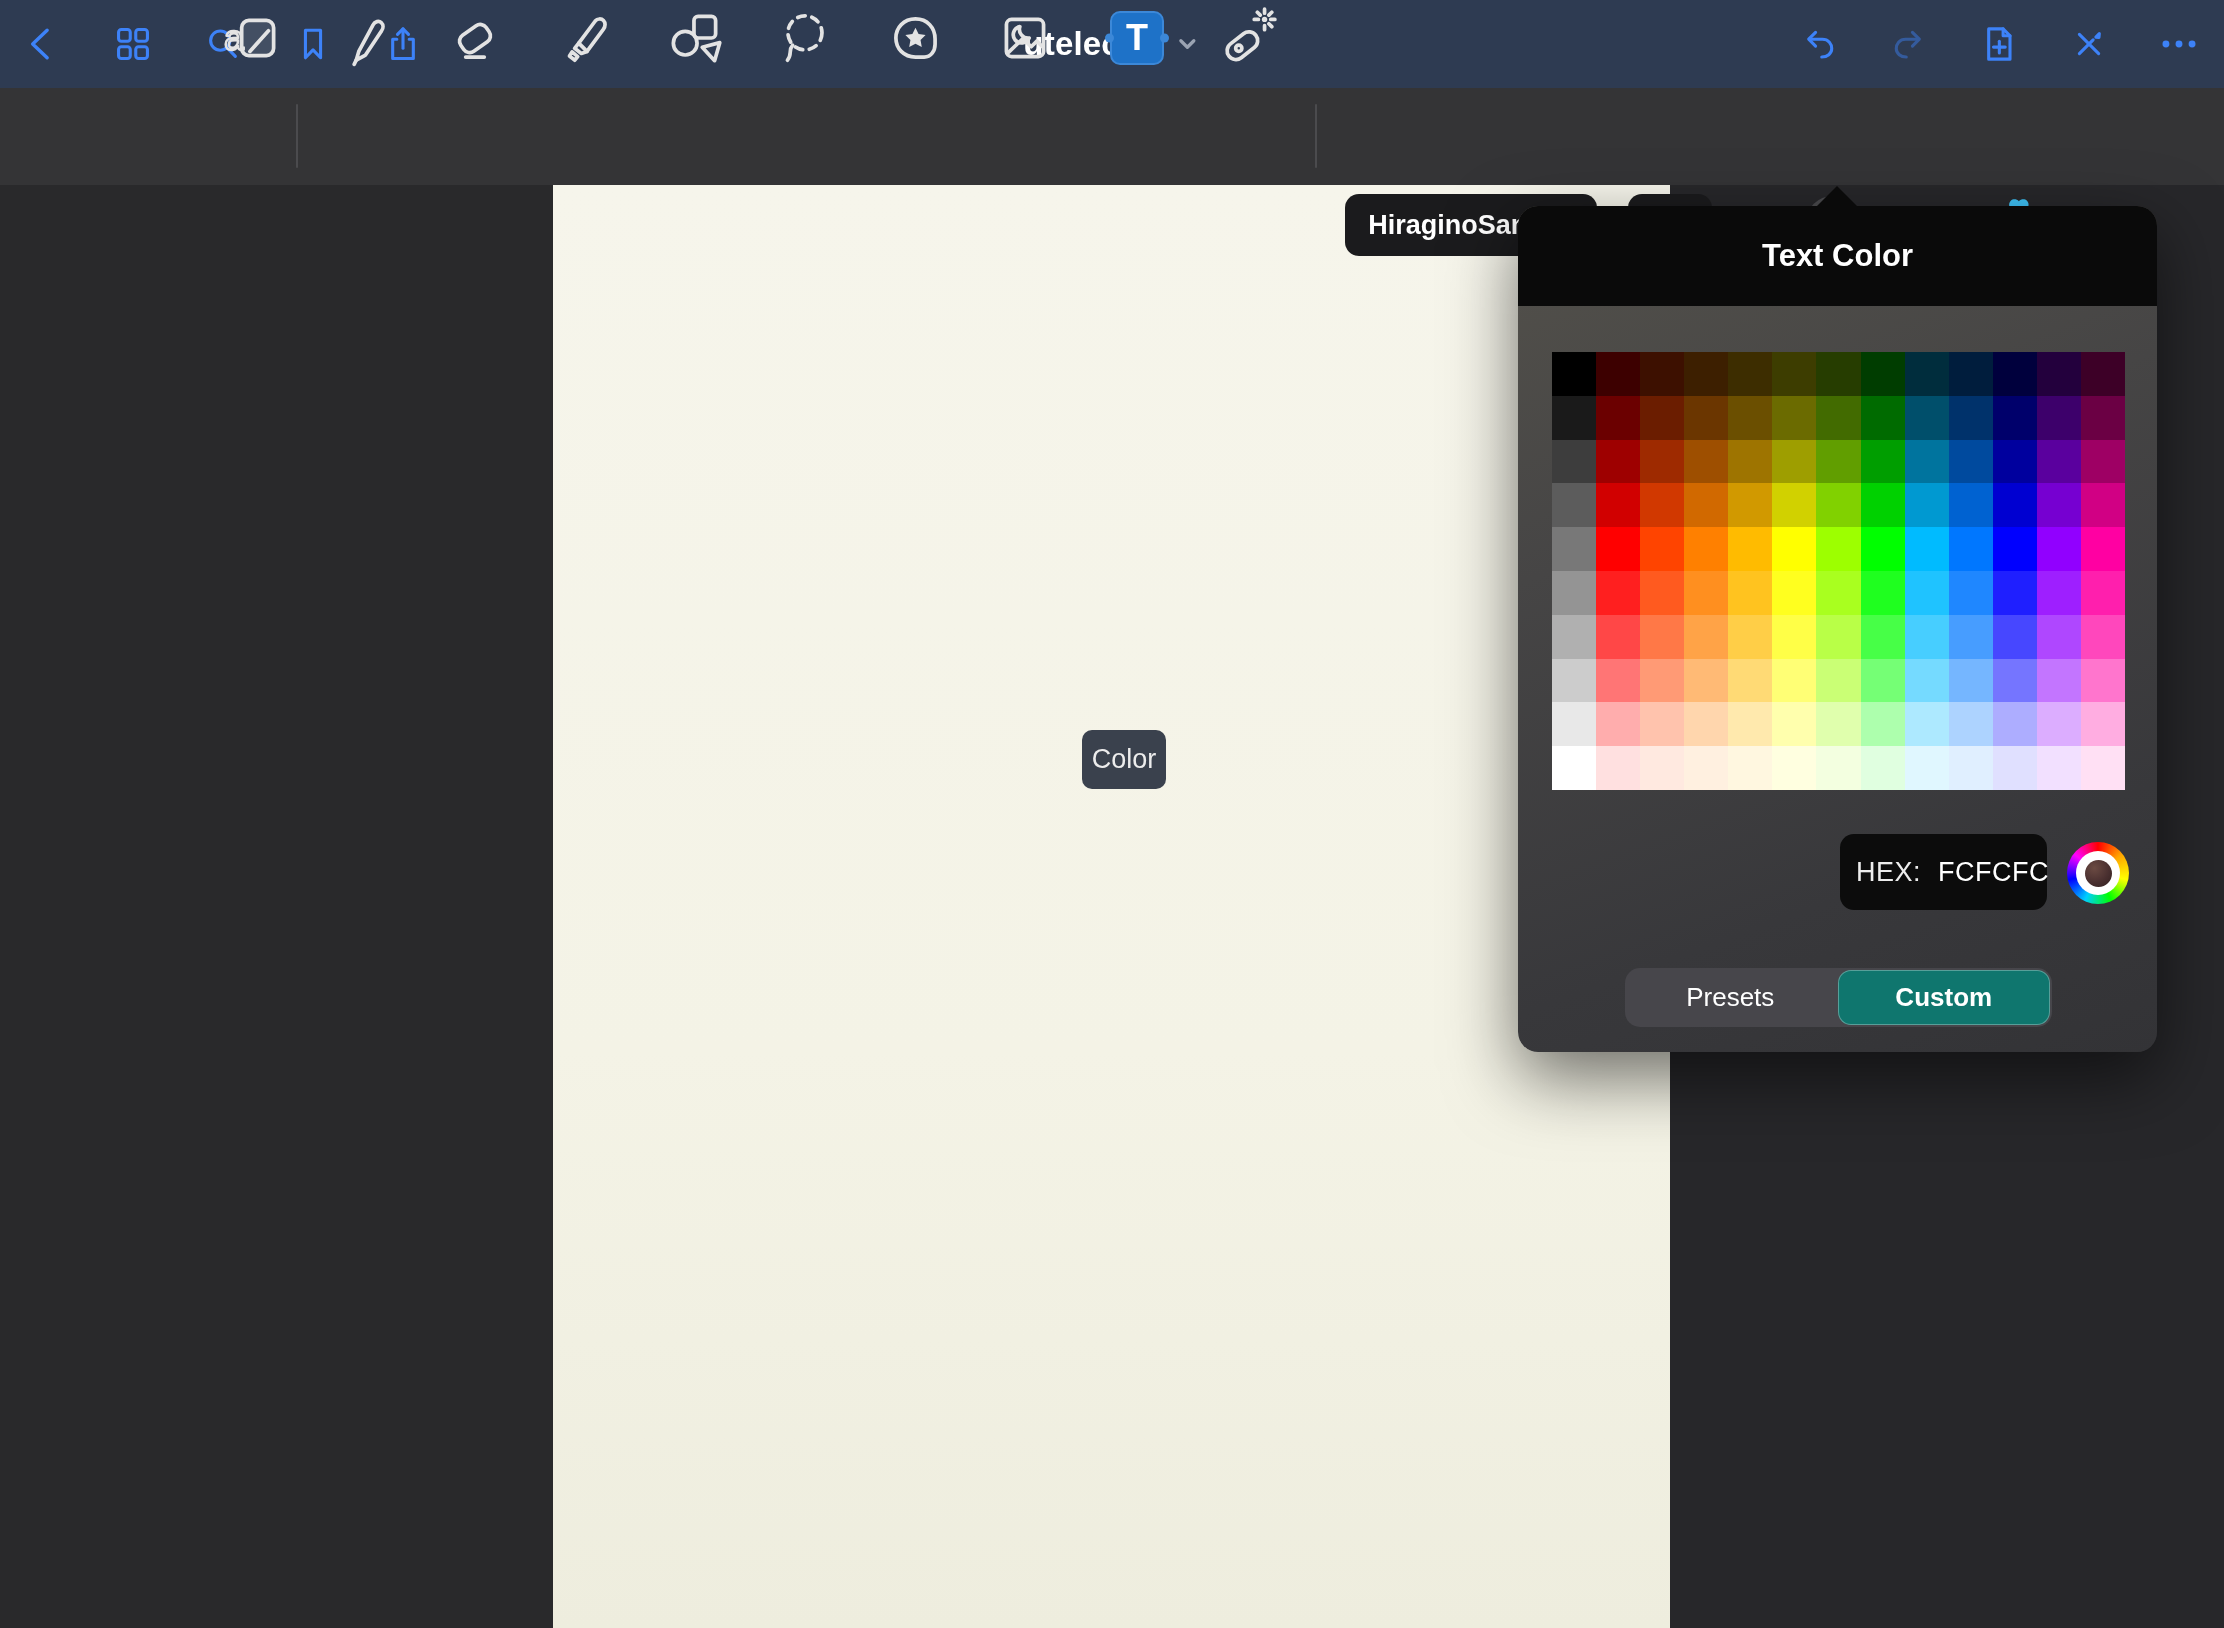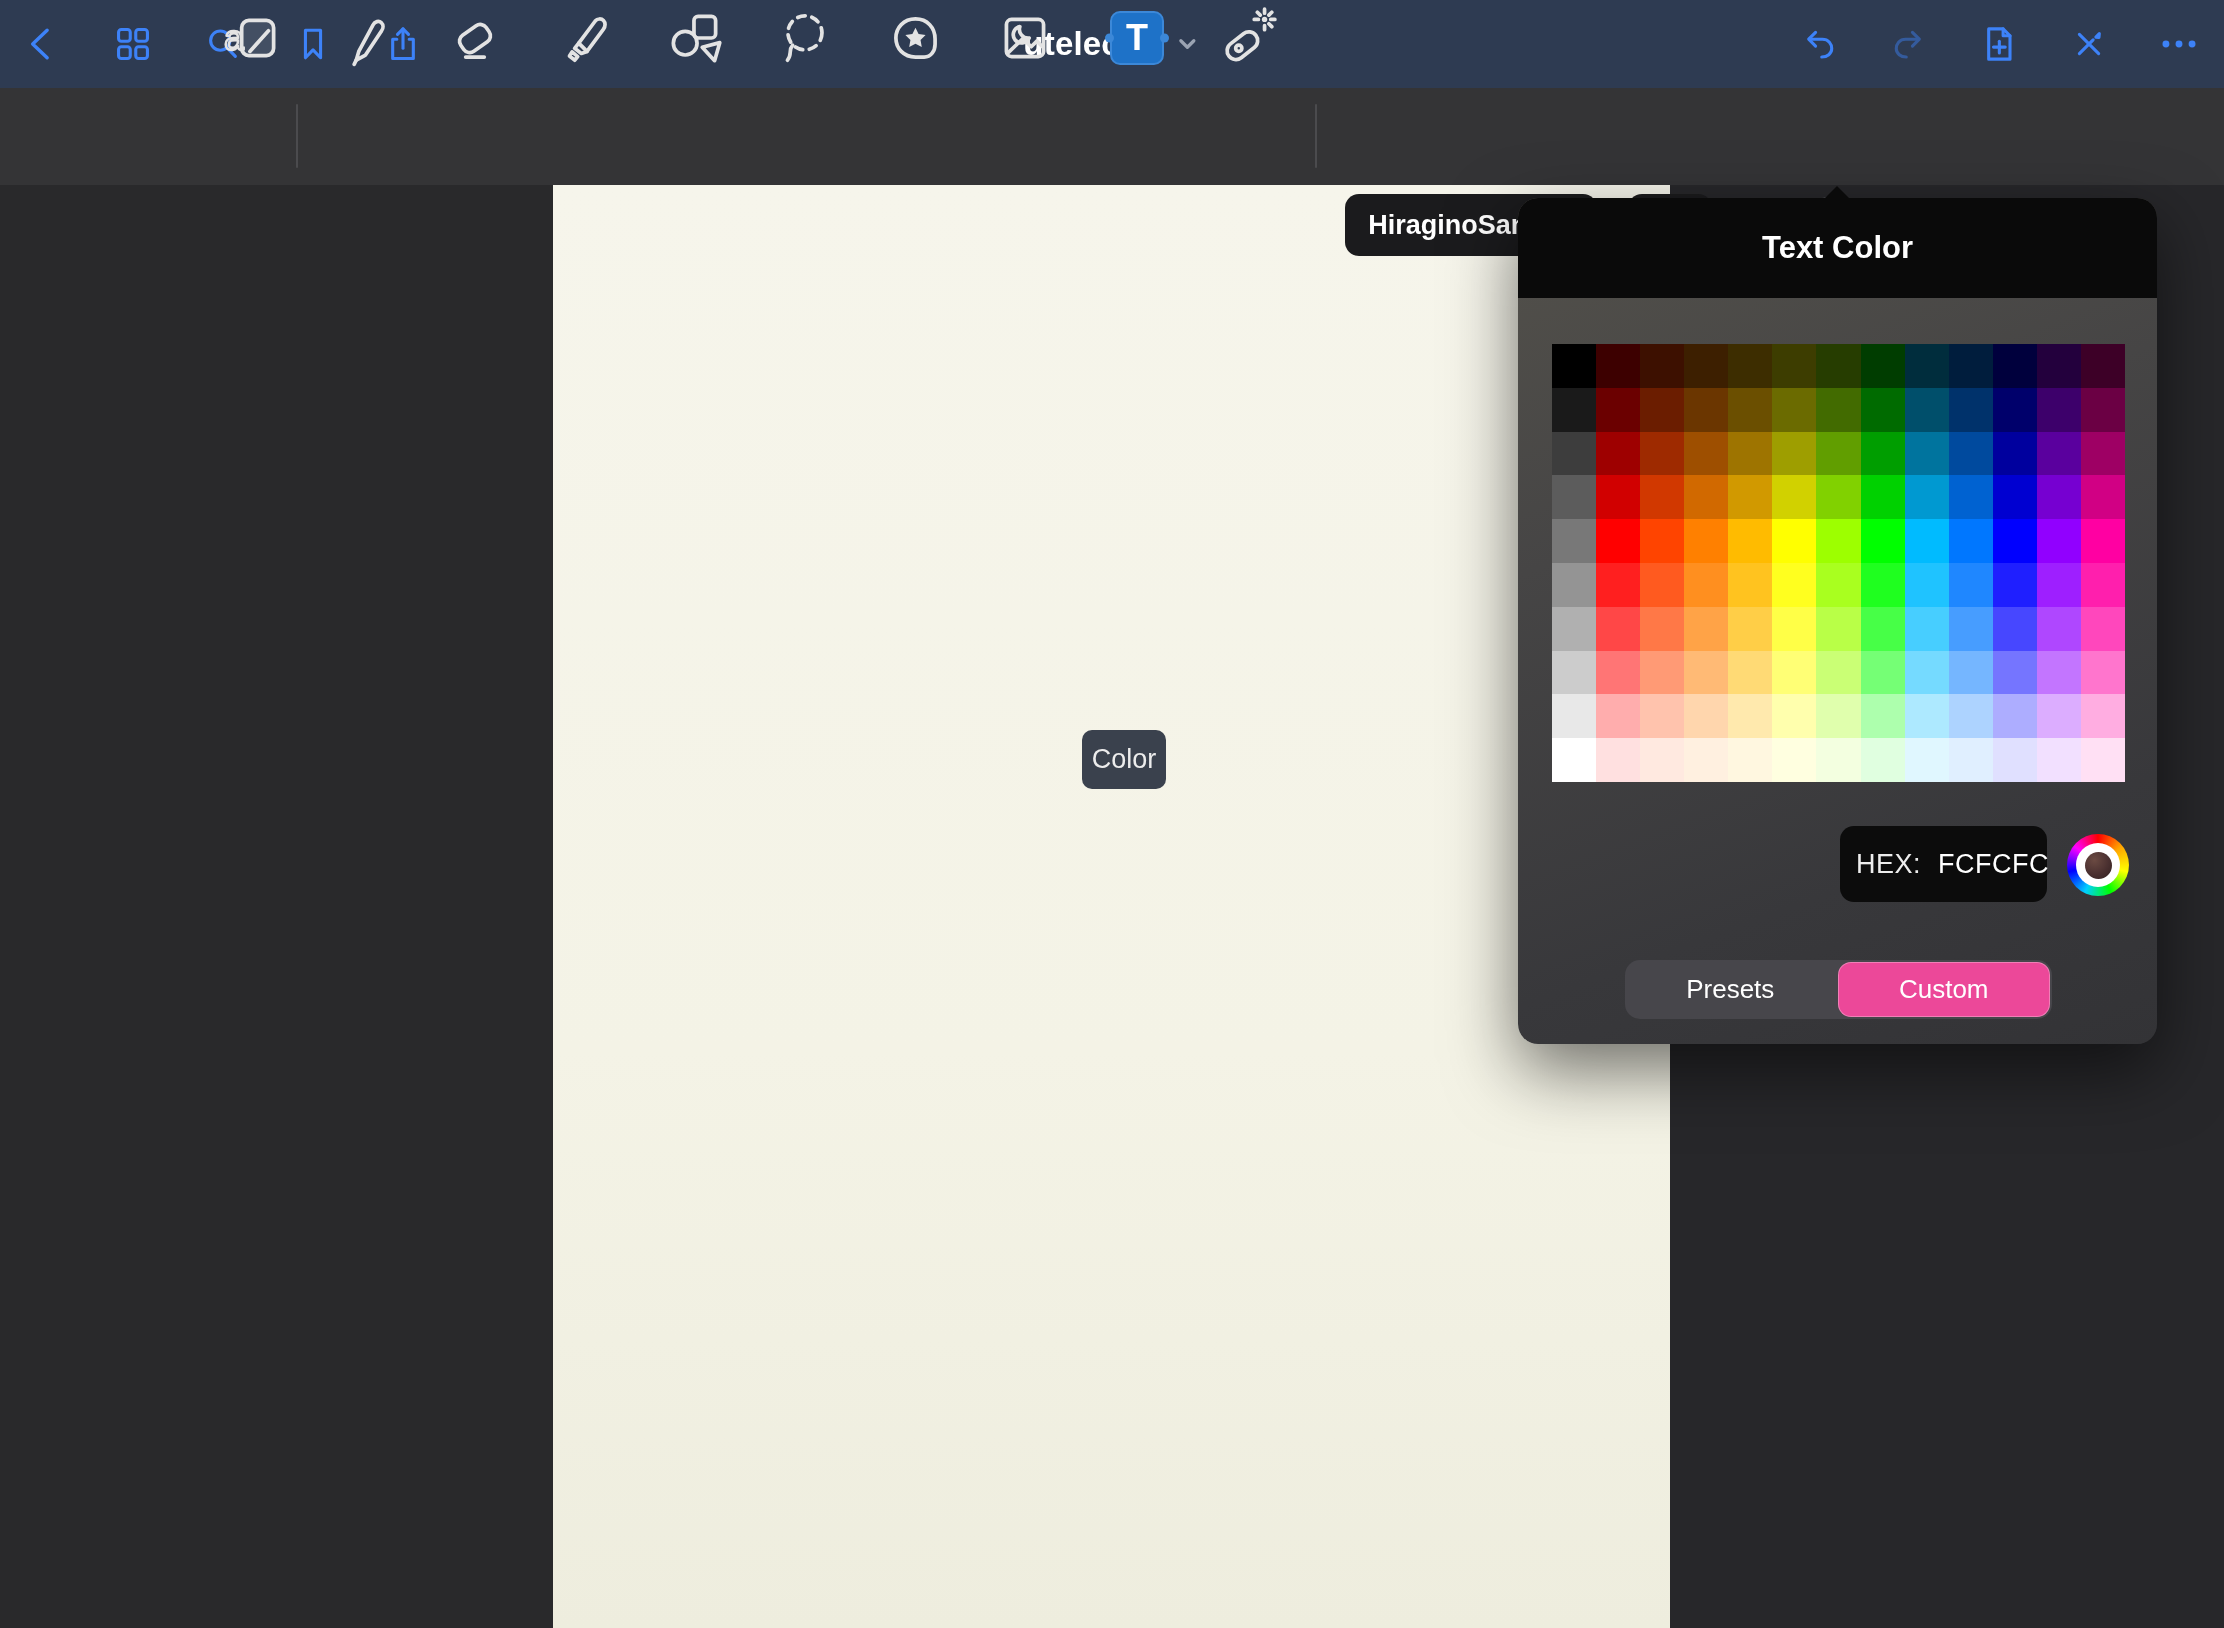--- a/index.html
+++ b/index.html
@@ -91,21 +91,21 @@
     color:#ECECEC; font-size:27px;
   }
 
   
   .popup-arrow {
     position:absolute; left:1813px; top:186px; width:0; height:0; z-index:9;
     border-left:24px solid transparent; border-right:24px solid transparent;
     border-bottom:24px solid #0A0A0A;
   }
   .popup {
-    position:absolute; left:1518px; top:198px; width:639px; height:846px; z-index:8;
+    position:absolute; left:1518px; top:206px; width:639px; height:846px; z-index:8;
     border-radius:20px; overflow:hidden;
     box-shadow:0 26px 70px rgba(0,0,0,.55);
     background:linear-gradient(160deg,#53514B 0%,#464545 35%,#38383B 75%,#333336 100%);
   }
   .popup-header {
     position:absolute; left:0; top:0; width:100%; height:100px; background:#0A0A0A;
     display:flex; align-items:center; justify-content:center;
   }
   .popup-header .title { color:#FFFFFF; font-size:31px; font-weight:600; }
   .color-grid {
@@ -135,22 +135,22 @@
   }
   .segmented {
     position:absolute; left:107px; top:762px; width:427px; height:59px;
     background:#47464B; border-radius:15px; display:flex;
   }
   .segment {
     flex:1; display:flex; align-items:center; justify-content:center;
     color:#FFFFFF; font-size:26px; border-radius:13px;
   }
   .segment.selected {
-    margin:2px; background:#ec4899; border:1px solid rgba(255,255,255,.30);
-    font-weight:400;
+    margin:2px; background:#0f766e; border:1px solid rgba(255,255,255,.30);
+    font-weight:700;
   }
 </style>
 </head>
 <body>
 
 <div class="app">
 
   <div class="navbar">
     <div class="nav-group nav-left">
       <div class="nav-btn">

